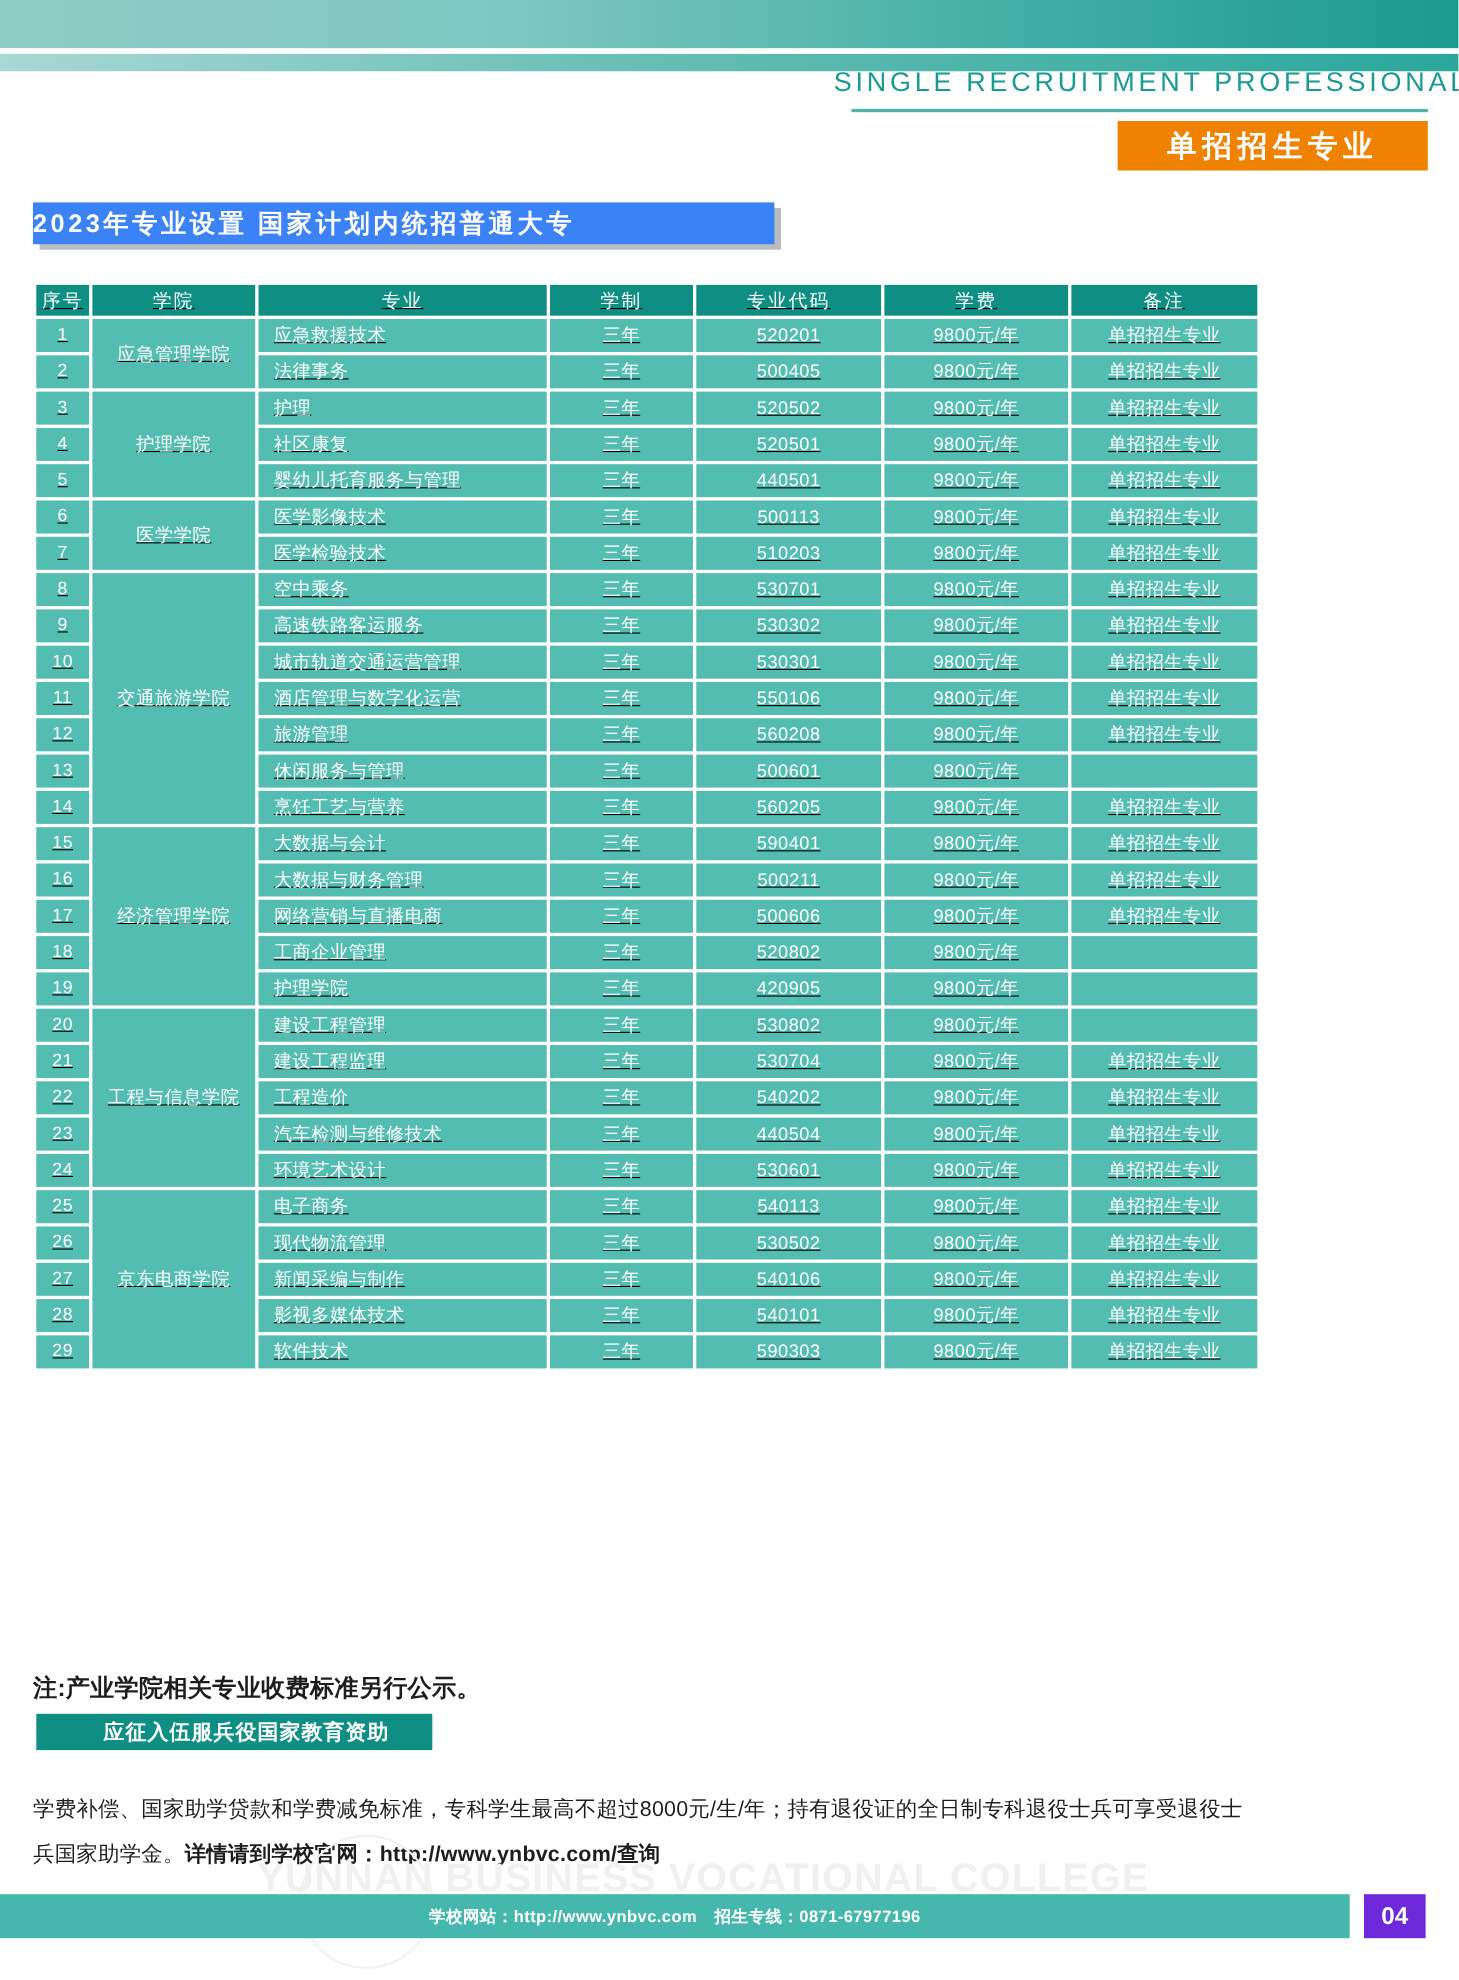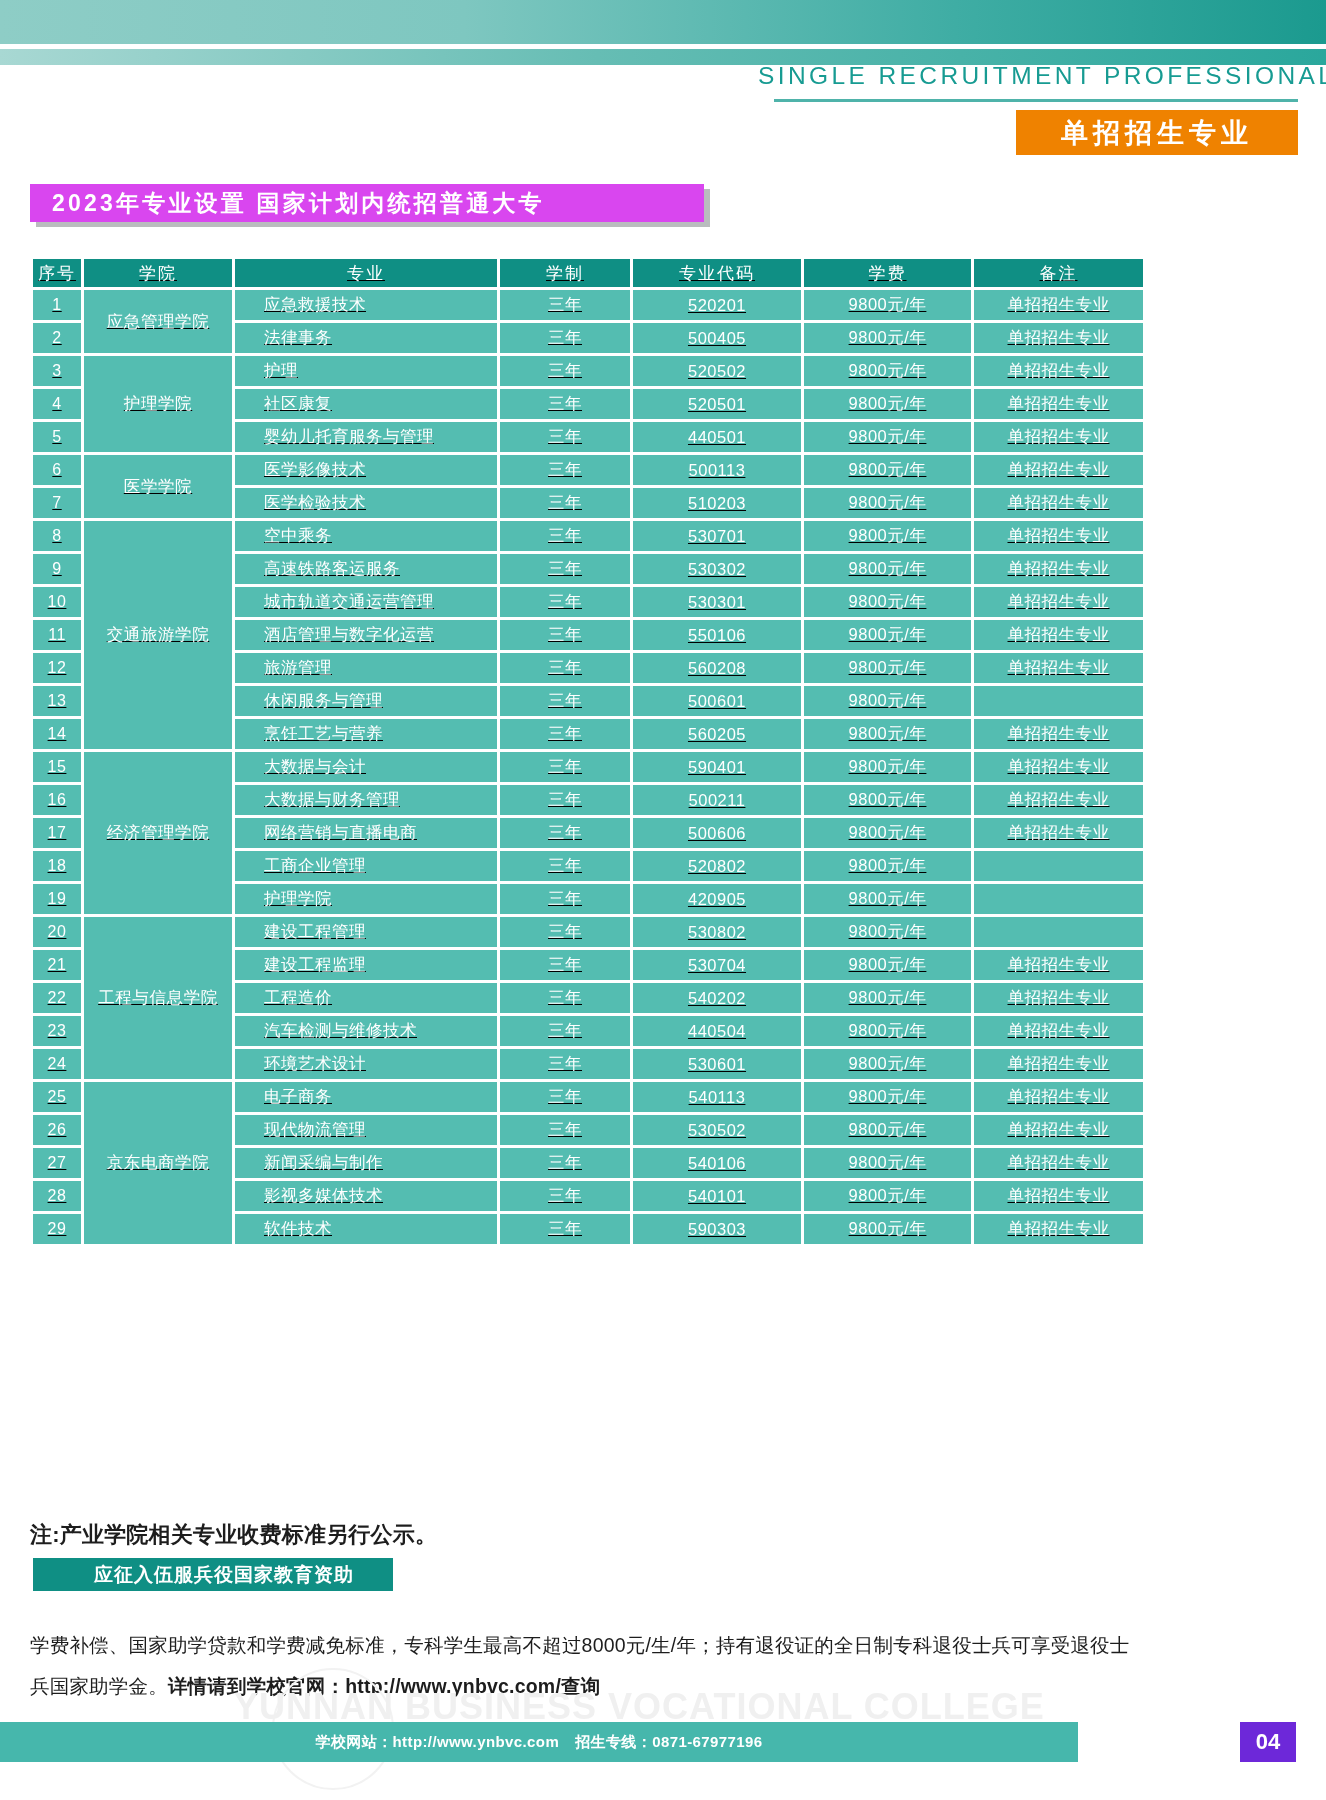--- a/index.html
+++ b/index.html
@@ -74,28 +74,27 @@
     width: 674px;
     height: 38px;
     background: #b9bcbe;
   }
   .section-title {
     position: absolute;
     left: 30px;
     top: 184px;
     width: 674px;
     height: 38px;
-    background: #d946ef;
+    background: #3b82f6;
     color: #ffffff;
     font-size: 23px;
     font-weight: 700;
     letter-spacing: 3.2px;
     display: flex;
     align-items: center;
-    padding-left: 22px;
     box-sizing: border-box;
   }
 
   
   .table-wrap {
     position: absolute;
     left: 30px;
     top: 256px;
     width: 1098px;
     text-decoration: underline;
@@ -122,21 +121,21 @@
     font-size: 16.5px;
     height: 30px;
     text-align: center;
     padding: 0;
     letter-spacing: 0.5px;
     font-weight: 400;
   }
   table.majors td.idx { font-size: 16px; }
   table.majors td.major {
     text-align: left;
-    padding-left: 29px;
+    padding-left: 14px;
   }
   table.majors td.college {
     vertical-align: middle;
     letter-spacing: 0.6px;
     margin-left: 46px;
   }
   
   col.c-idx     { width: 48px; }
   col.c-college { width: 148px; }
   col.c-major   { width: 262px; }
@@ -205,21 +204,21 @@
     border: 2px solid #f2f2f2;
     border-radius: 50%;
     pointer-events: none;
   }
 
   
   .footer-bar {
     position: absolute;
     left: 0;
     top: 1722px;
-    width: 1078px;
+    width: 1227px;
     height: 40px;
     background: #46b7ac;
     color: #ffffff;
     display: flex;
     align-items: center;
     justify-content: center;
     gap: 16px;
     font-size: 15px;
     font-weight: 700;
     letter-spacing: 0.4px;

